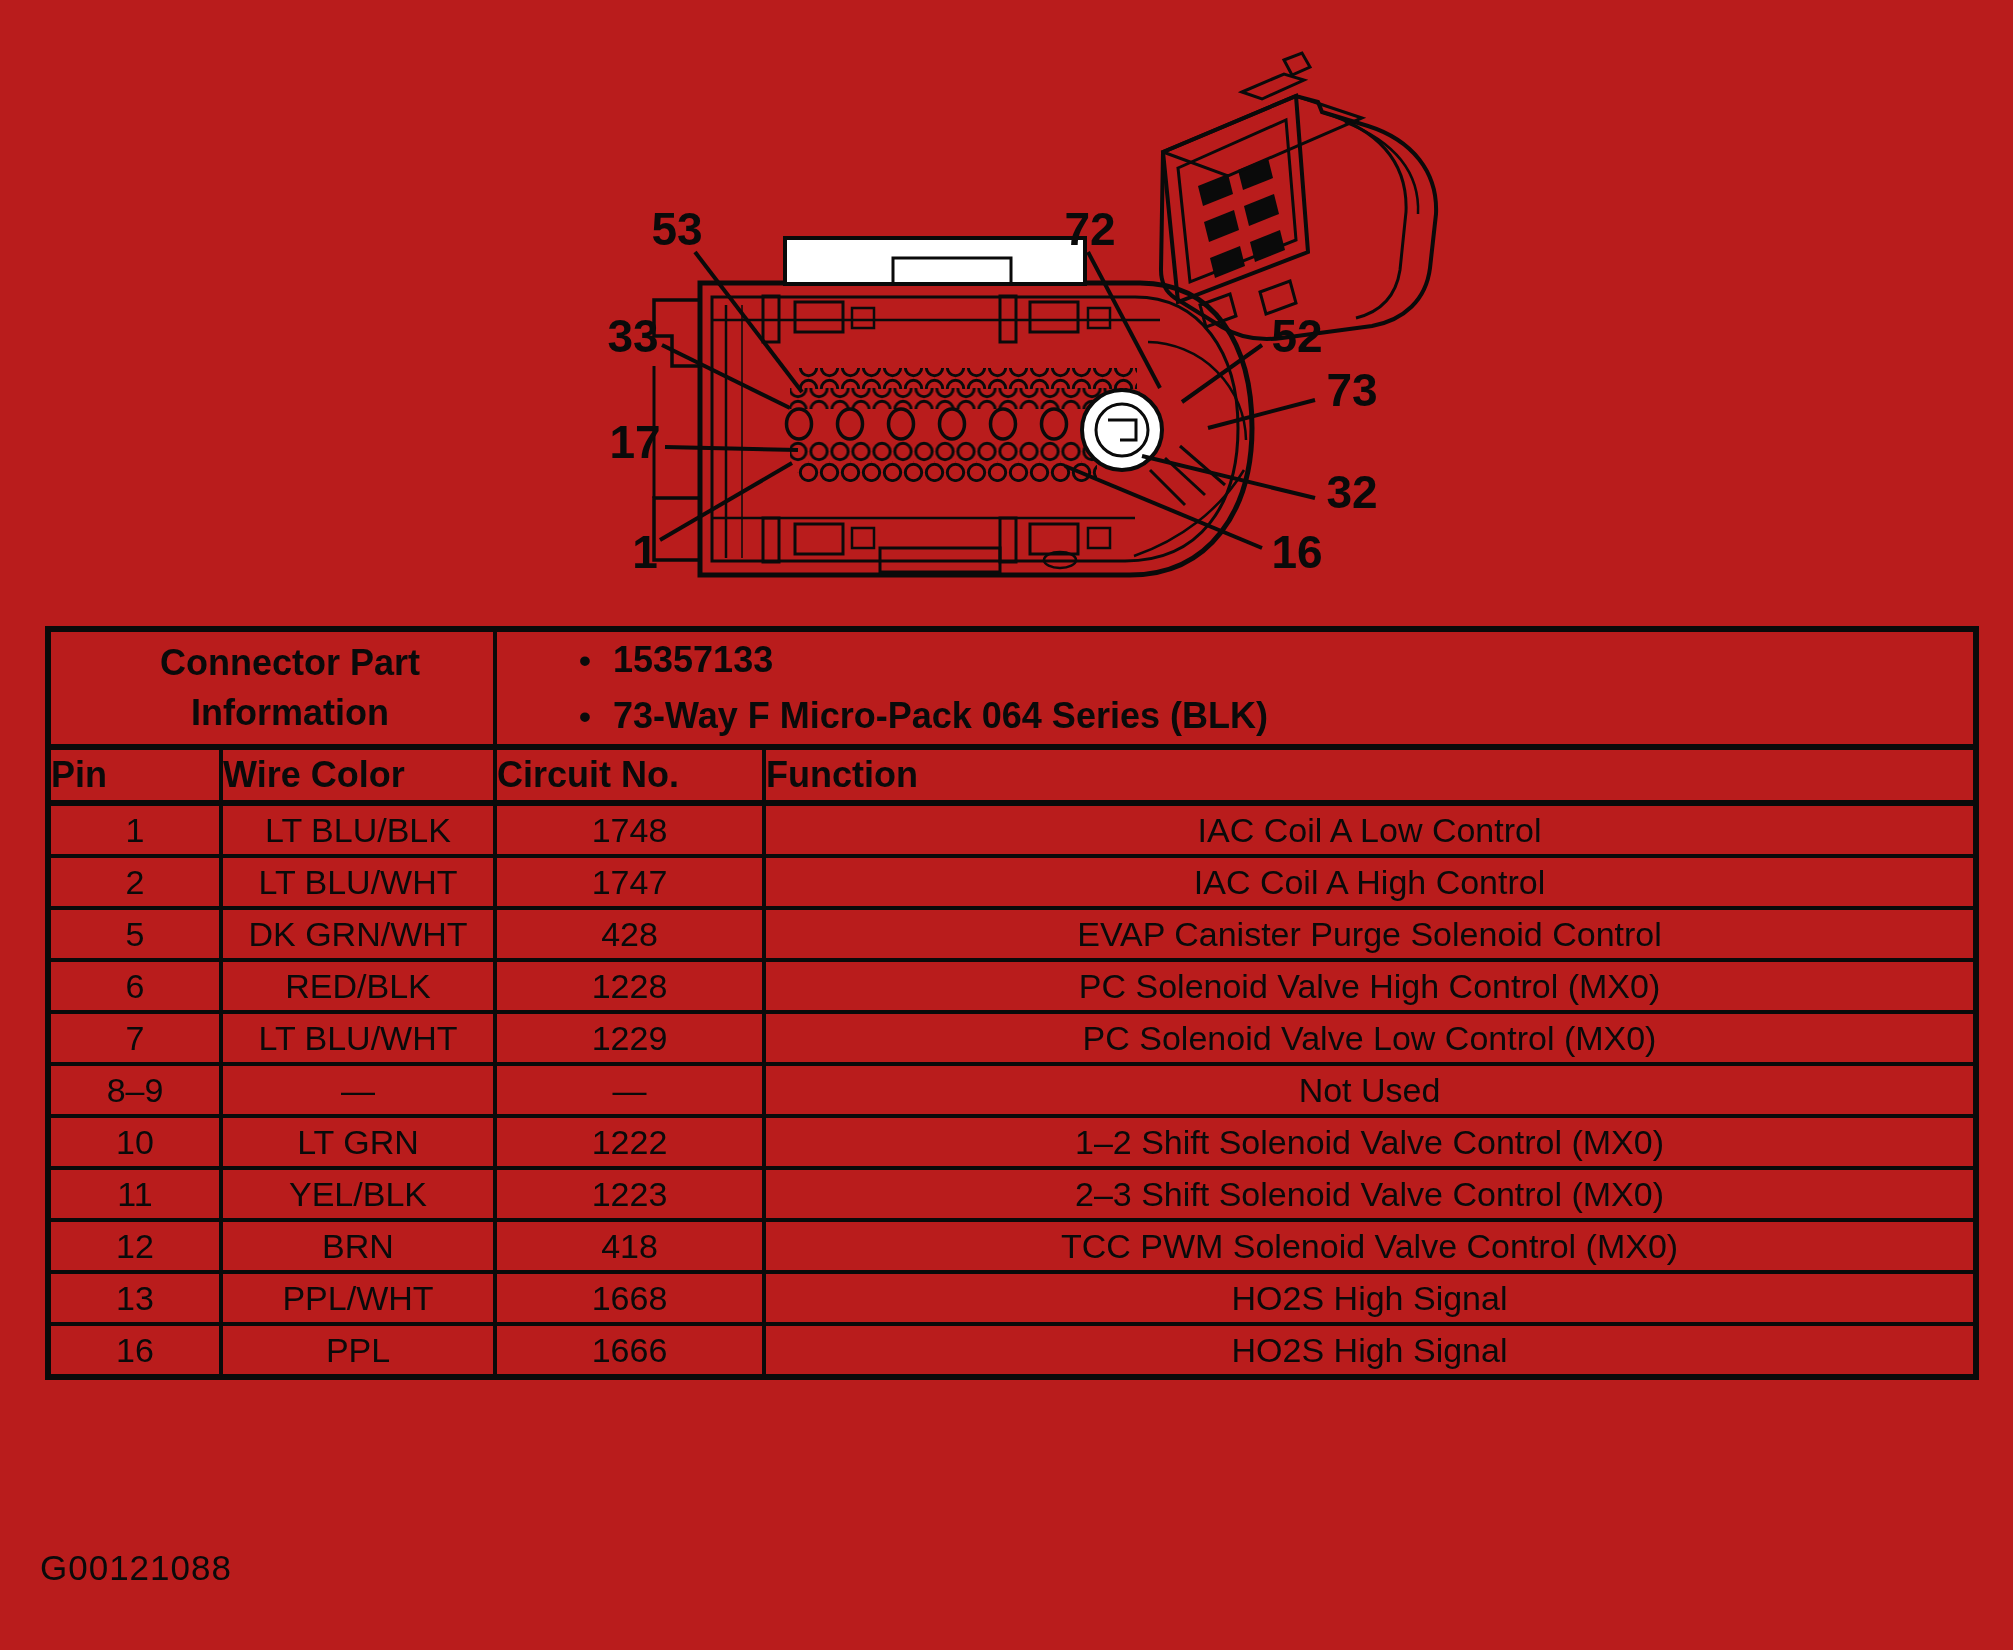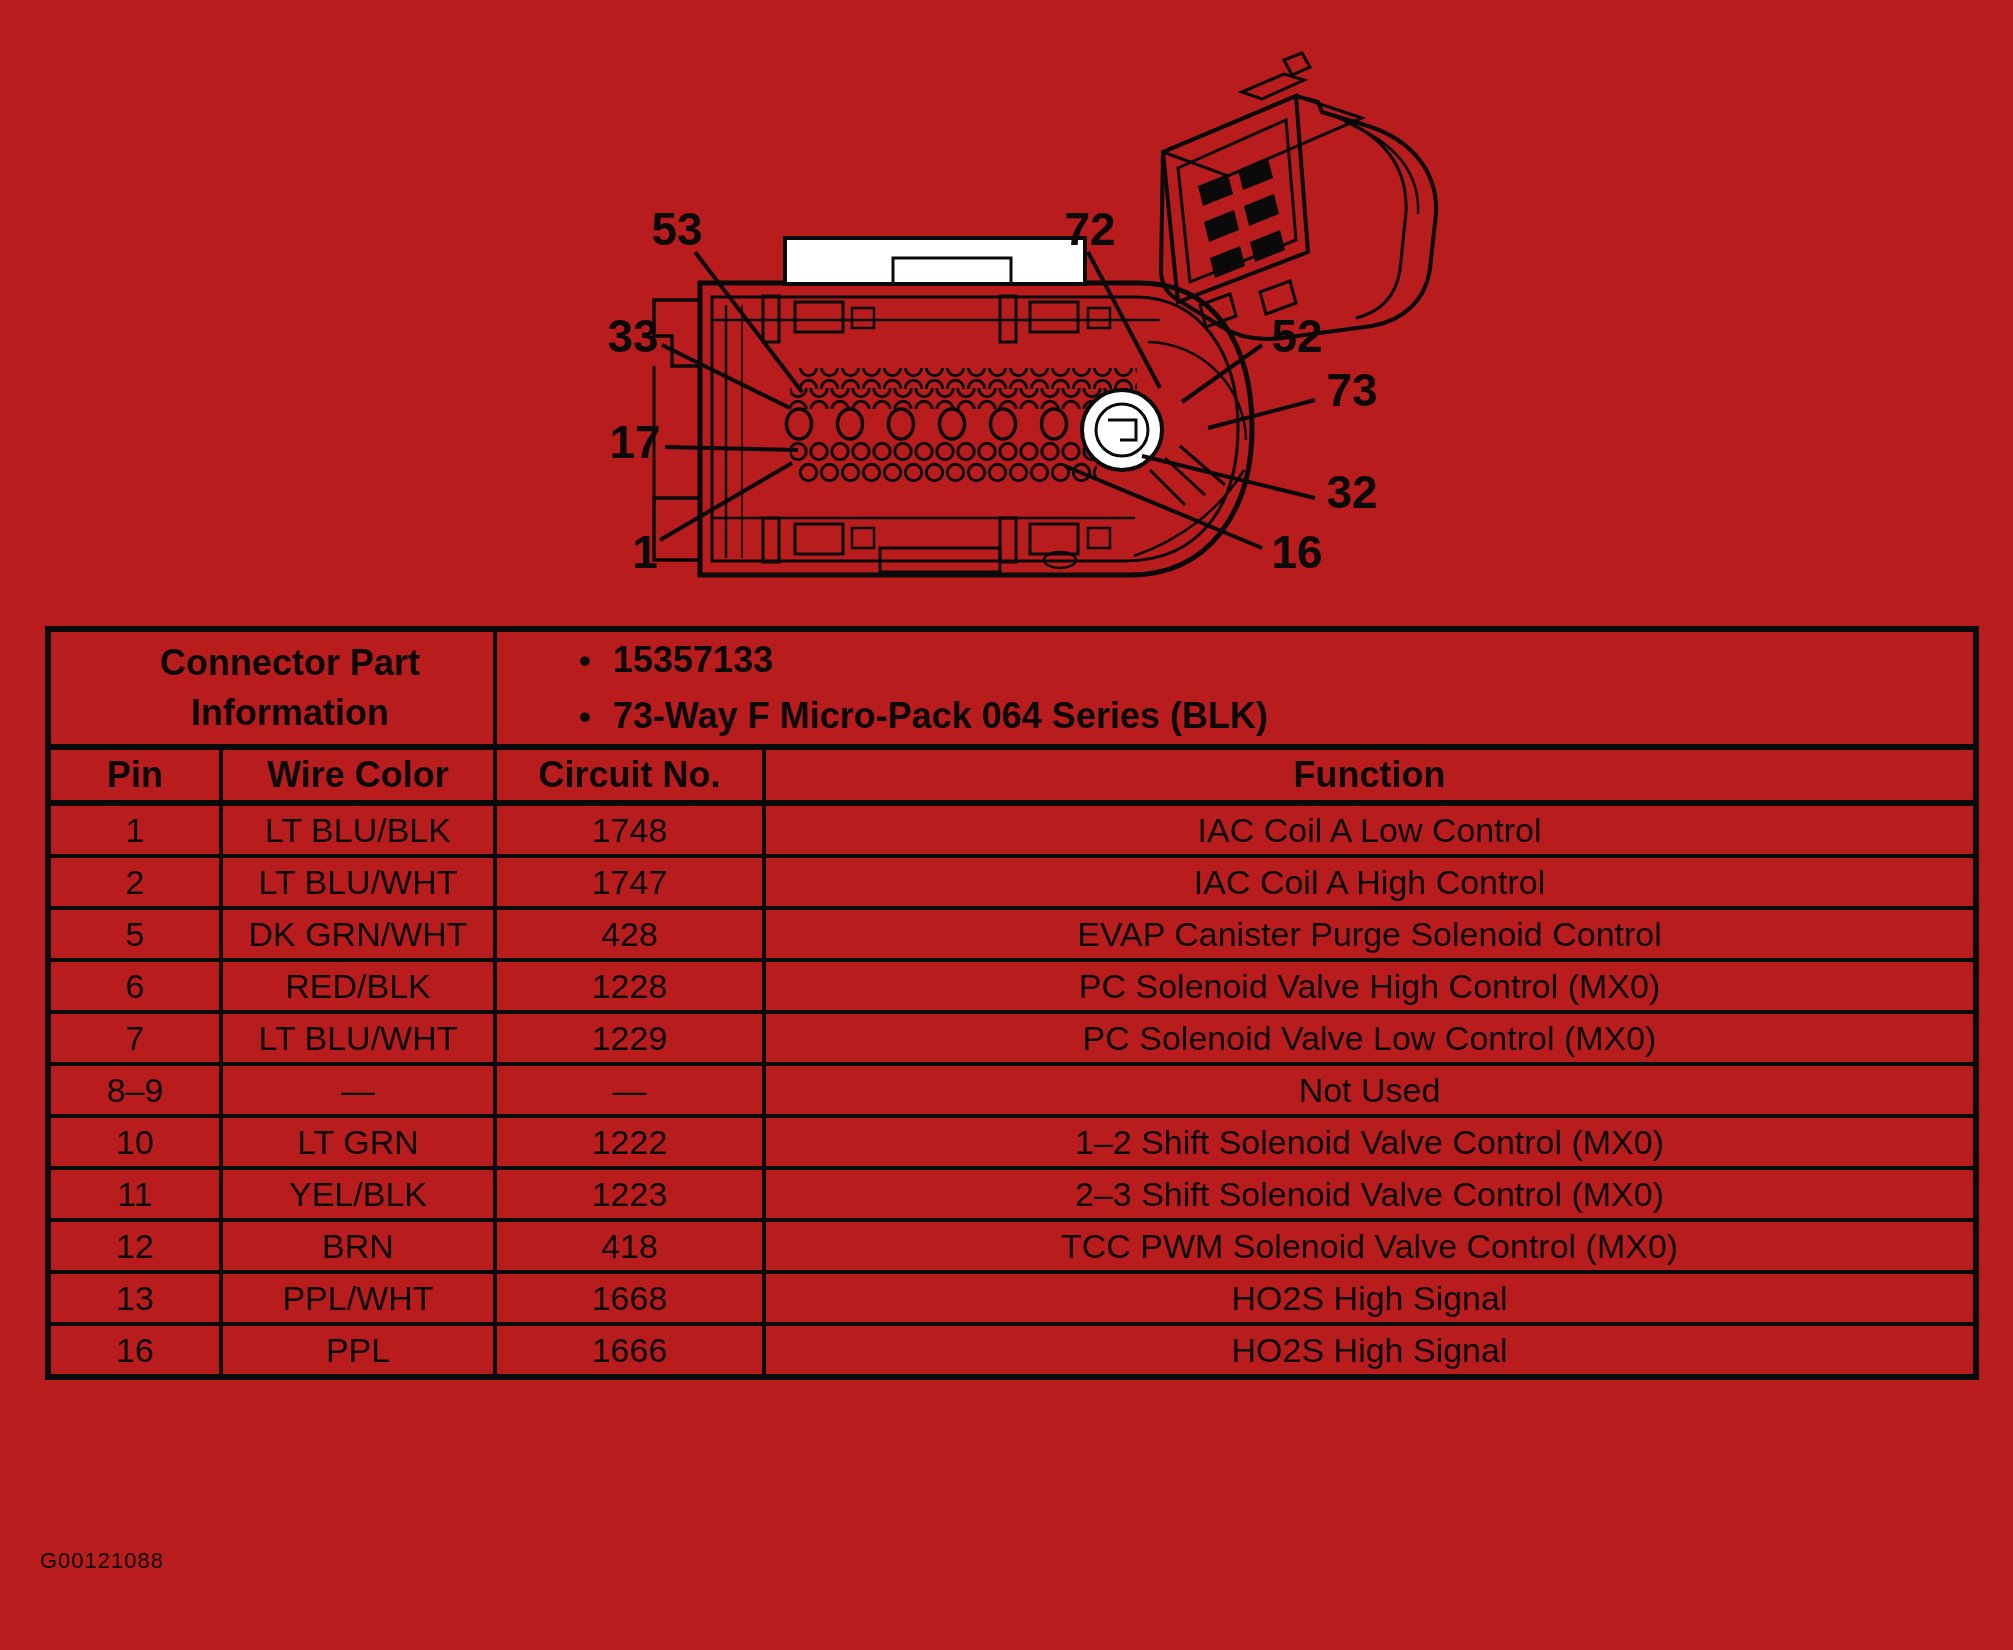--- a/index.html
+++ b/index.html
@@ -24,27 +24,27 @@
   .cell-info-title{text-align:center;vertical-align:middle;}
   .info-title{
     font-weight:bold;font-size:36px;line-height:50px;white-space:pre-line;text-align:center;padding-left:36px;
   }
   .cell-info-bullets{vertical-align:middle;}
   .bullet-line{
     display:flex;align-items:center;padding-left:82px;
     font-weight:bold;font-size:36px;line-height:56px;
   }
   .bullet{width:34px;font-size:34px;}
-  .row-cols th{height:50px;font-weight:bold;font-size:36px;text-align:center;vertical-align:middle;}
+  .row-cols th{height:50px;font-weight:bold;font-size:36px;text-align:left;vertical-align:middle;}
   .pin-table tbody td{height:48px;font-size:34px;vertical-align:middle;}
   .col-pin,.col-wire,.col-circuit{text-align:center;}
   .col-func{text-align:center;padding-left:30px;margin-left:27px;}
   .row-cols th{border-bottom:6px solid #0a0a0a;}
   
-  .figure-code{position:absolute;left:40px;top:1548px;font-size:22px;letter-spacing:1px;}
+  .figure-code{position:absolute;left:40px;top:1548px;font-size:35px;letter-spacing:1px;}
 </style>
 </head>
 <body>
 
 <div class="page">
 
   <div class="diagram">
     <svg width="1500" height="625" viewBox="0 0 1500 625">
       <defs>
         <pattern id="pinrow" width="21" height="21" patternUnits="userSpaceOnUse">

